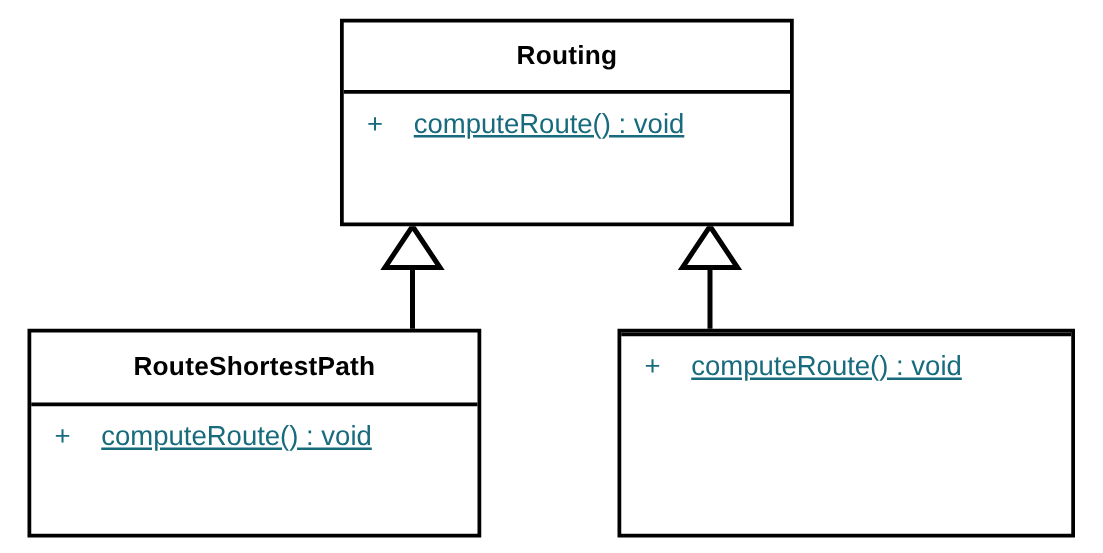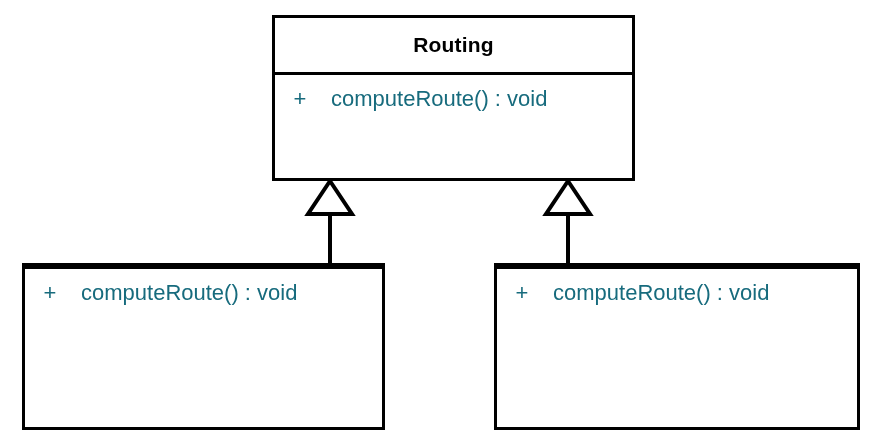--- a/index.html
+++ b/index.html
@@ -53,20 +53,21 @@
   }
   .uml-member-vis {
     display: inline-block;
     text-align: center;
     color: #176b7d;
     flex: 0 0 auto;
   }
   .uml-member-sig {
     color: #176b7d;
     flex: 0 0 auto;
+    text-decoration: underline;
   }
 
   
   #class-routing {
     left: 272px;
     top: 15px;
     width: 363px;
     height: 166px;
   }
   #class-routing .uml-title {
@@ -155,20 +156,21 @@
     <div class="uml-divider"></div>
     <div class="uml-members">
       <div class="uml-member">
         <span class="uml-member-vis">+</span>
         <span class="uml-member-sig">computeRoute() : void</span>
       </div>
     </div>
   </div>
 
   <div class="uml-class" id="class-routeshortestpath">
+    <div class="uml-title">RouteShortestPath</div>
     <div class="uml-divider"></div>
     <div class="uml-members">
       <div class="uml-member">
         <span class="uml-member-vis">+</span>
         <span class="uml-member-sig">computeRoute() : void</span>
       </div>
     </div>
   </div>
 
   <div class="uml-class" id="class-routeshortesttimeway">

